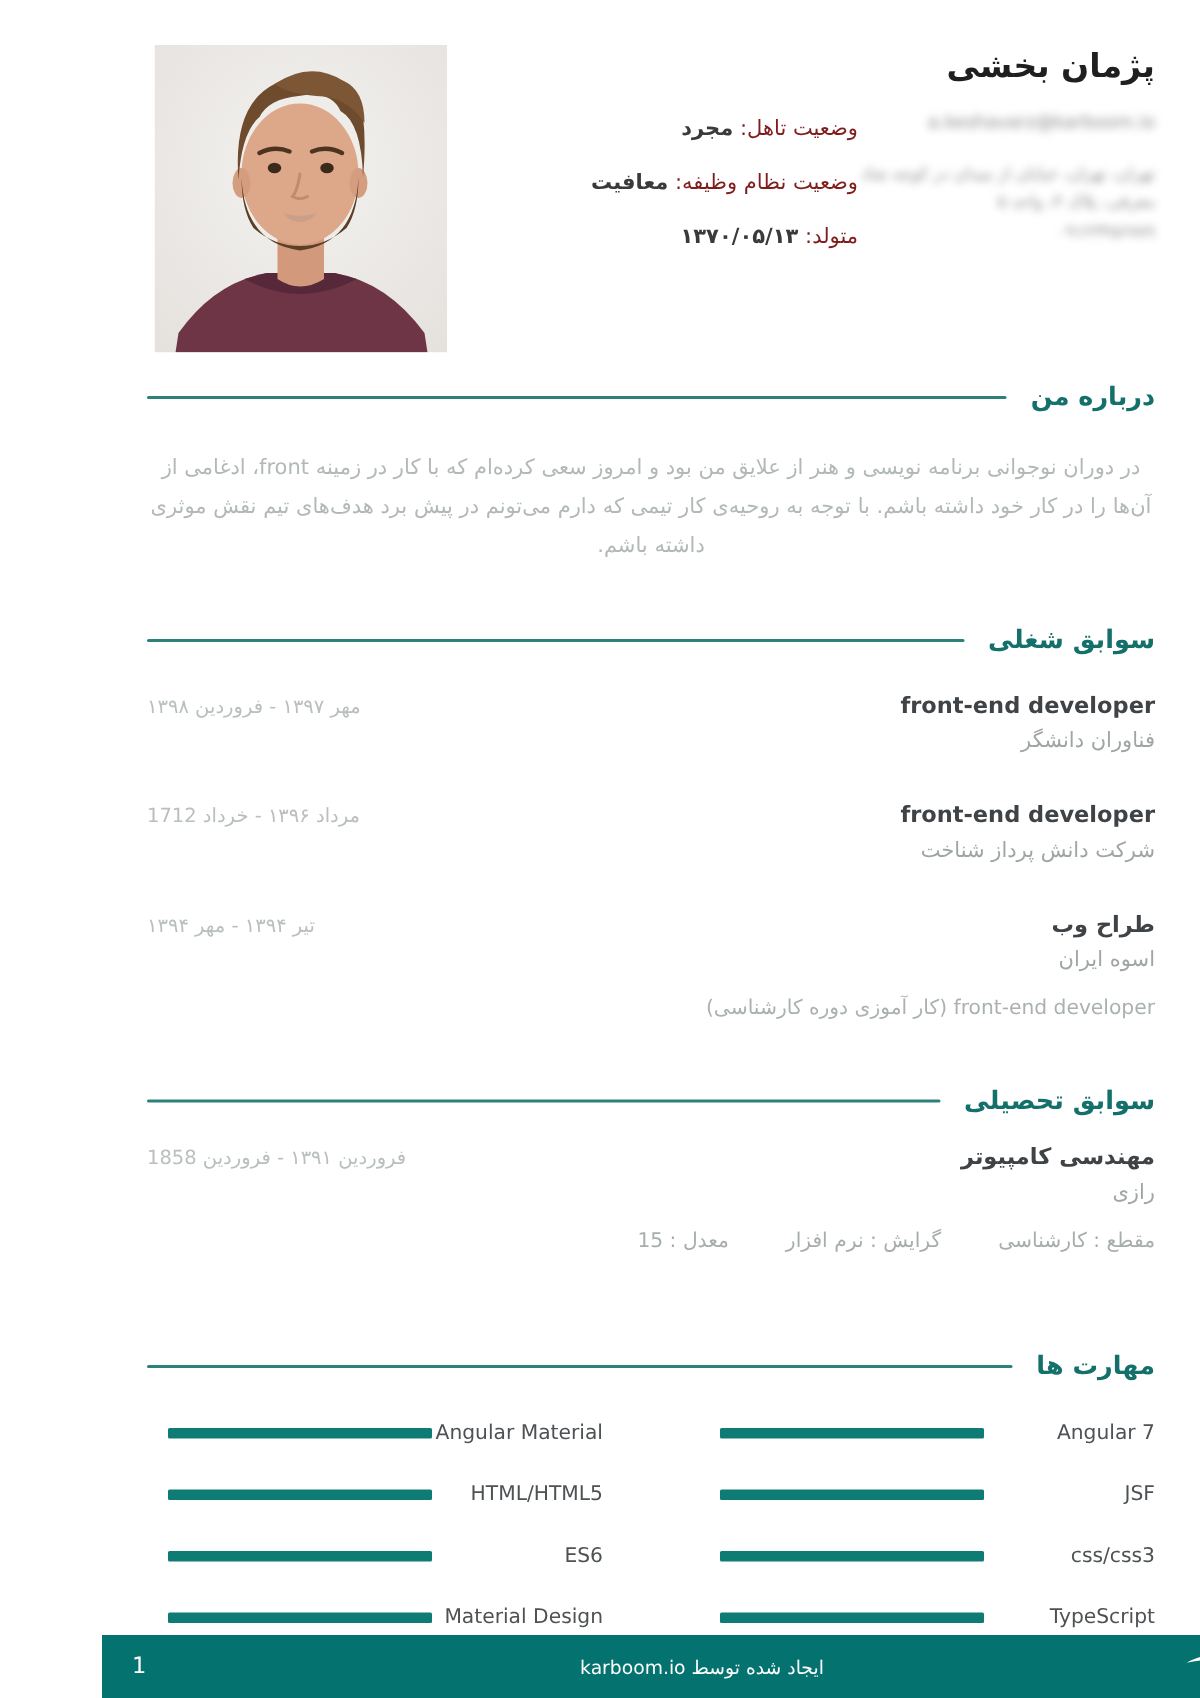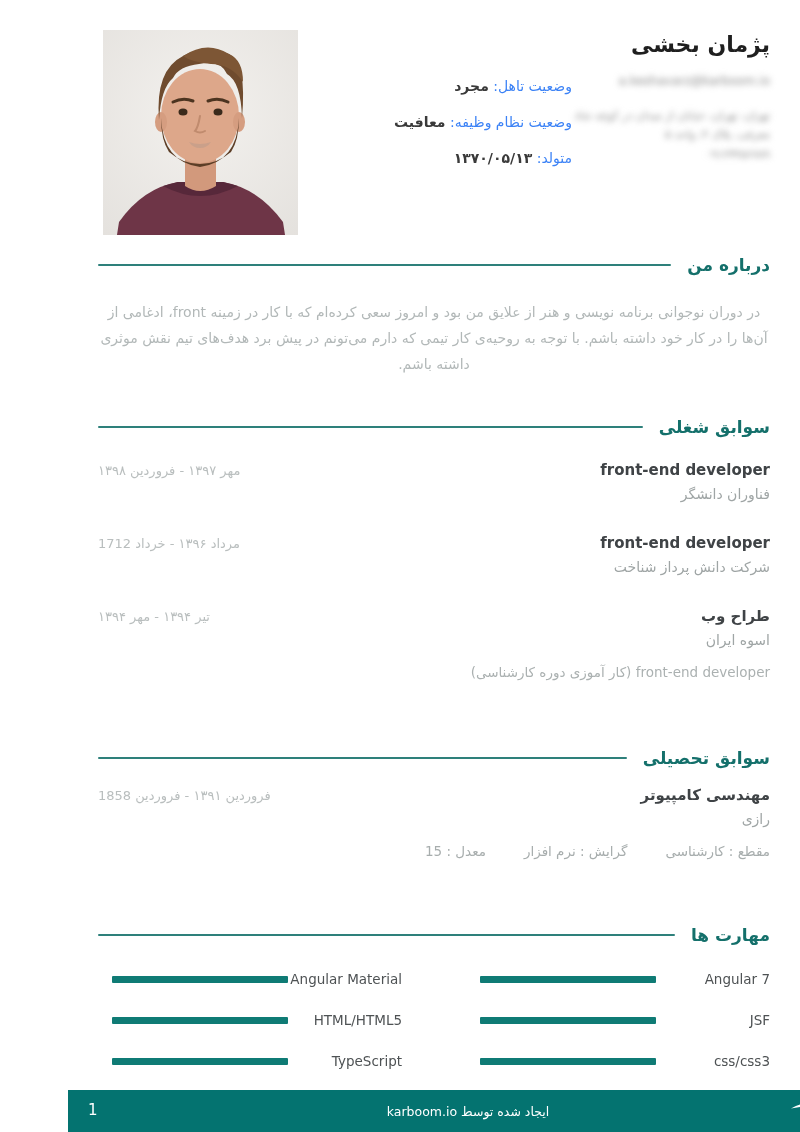--- a/index.html
+++ b/index.html
@@ -14,33 +14,33 @@
   .name { position:absolute; right:30px; top:32px; font-size:22px; font-weight:600; color:#1f1f1f; }
 
   .contact-block { position:absolute; right:30px; top:74px; width:215px; text-align:right; }
   .contact-line { color:#8a8a8a; filter:blur(3px); user-select:none; }
   .contact-email { font-size:12px; margin-bottom:18px; }
   .contact-addr  { font-size:11px; line-height:19px; }
   .contact-phone { font-size:11px; margin-top:4px; }
 
   .status-block { position:absolute; right:228px; top:76px; text-align:right; white-space:nowrap; }
   .status-row { font-size:14px; line-height:20px; margin-bottom:16px; }
-  .status-label { color:#3b82f6; }
+  .status-label { color:#7f1d1d; }
   .status-value { color:#3a3a3a; font-weight:bold; }
 
   
   .content { padding:0 30px; }
   .section-head { display:flex; align-items:center; gap:16px; }
   .section-title { color:#14706b; font-size:17px; font-weight:600; white-space:nowrap; }
   .section-line { flex:1; height:2px; background:#2e807b; border-radius:1px; }
 
   .about-text { margin-top:24px; text-align:center; font-size:14px; line-height:26px; color:#b2b8b8; }
 
   .section-gap-lg { margin-top:40px; }
-  .section-gap-xl { margin-top:68px; }
+  .section-gap-xl { margin-top:44px; }
 
   .entry { margin-top:24px; }
   .entry + .entry { margin-top:32px; }
   .entry-head { display:flex; justify-content:space-between; align-items:baseline; }
   .entry-role { font-size:15px; font-weight:bold; color:#3f4346; }
   .entry-date { font-size:13px; color:#b9bebe;text-align:center; }
   .entry-company { margin-top:7px; font-size:14px; color:#9fa5a5; text-align:right; }
   .entry-desc { margin-top:16px; font-size:13.5px; color:#abb1b1; text-align:right; }
 
   .edu-details { display:flex; gap:38px; margin-top:16px; font-size:13.5px; color:#a7adad; }
@@ -205,20 +205,24 @@
       </div>
       <div class="skill">
         <span class="skill-label">HTML/HTML5</span>
         <span class="skill-bar"></span>
       </div>
       <div class="skill">
         <span class="skill-label">css/css3</span>
         <span class="skill-bar"></span>
       </div>
       <div class="skill">
+        <span class="skill-label">ES6</span>
+        <span class="skill-bar"></span>
+      </div>
+      <div class="skill">
         <span class="skill-label">TypeScript</span>
         <span class="skill-bar"></span>
       </div>
       <div class="skill">
         <span class="skill-label">Material Design</span>
         <span class="skill-bar"></span>
       </div>
       <div class="skill">
         <span class="skill-label">Java</span>
         <span class="skill-bar"></span>

